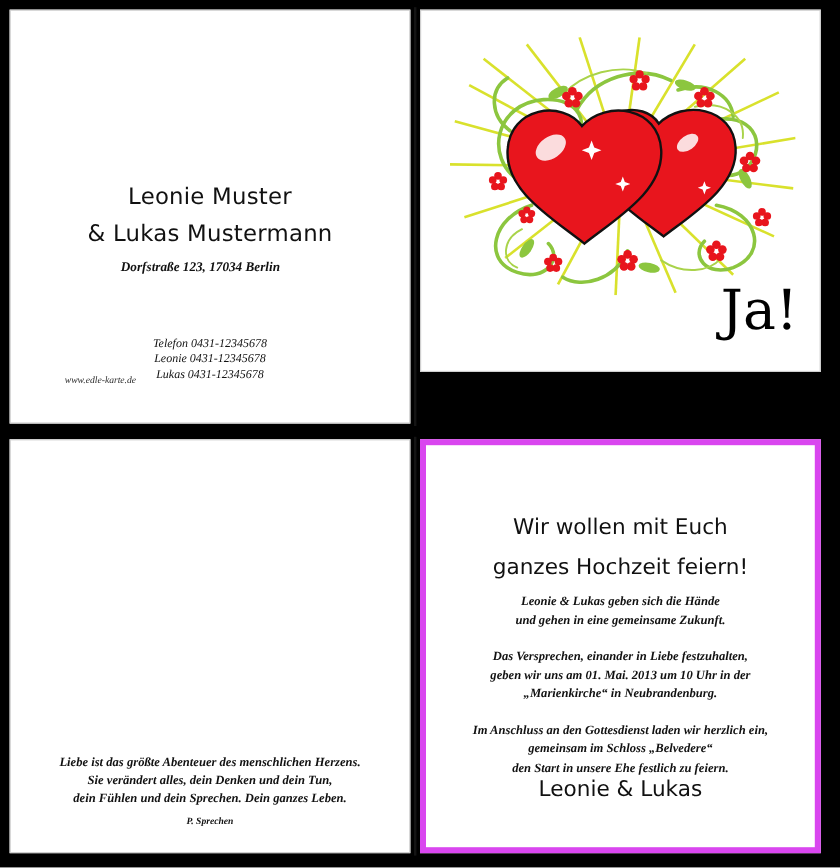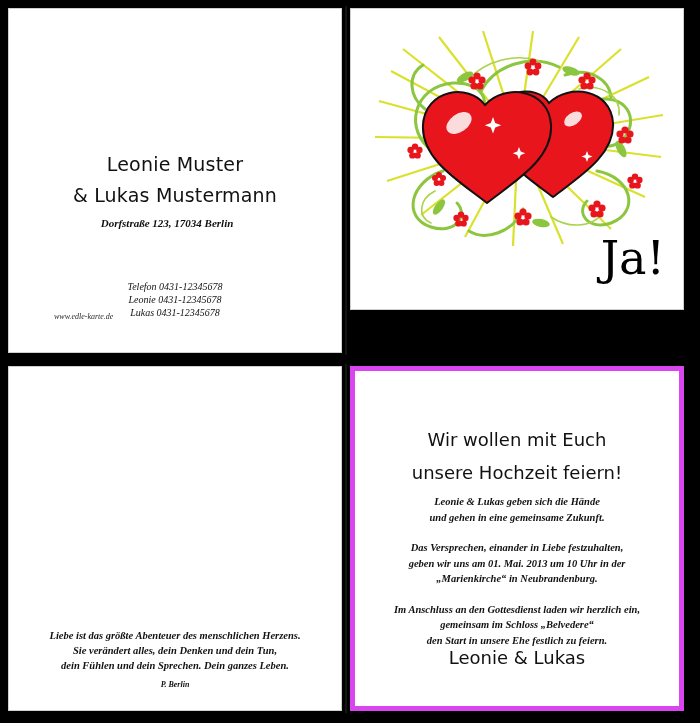--- a/index.html
+++ b/index.html
@@ -333,28 +333,28 @@
       </svg>
     </div>
     <div class="cover-ja">Ja!</div>
   </div>
 
   <div class="panel panel-bottom-left">
     <div class="quote-block">
       <div>Liebe ist das größte Abenteuer des menschlichen Herzens.</div>
       <div>Sie verändert alles, dein Denken und dein Tun,</div>
       <div>dein Fühlen und dein Sprechen. Dein ganzes Leben.</div>
-      <div class="quote-author">P. Berlin</div>
+      <div class="quote-author">P. Sprechen</div>
     </div>
   </div>
 
   <div class="panel panel-bottom-right">
     <div class="inv-head">
       <div>Wir wollen mit Euch</div>
-      <div>unsere Hochzeit feiern!</div>
+      <div>ganzes Hochzeit feiern!</div>
     </div>
     <div class="inv-body">
       <div class="inv-para">
         <div>Leonie &amp; Lukas geben sich die Hände</div>
         <div>und gehen in eine gemeinsame Zukunft.</div>
       </div>
       <div class="inv-para">
         <div>Das Versprechen, einander in Liebe festzuhalten,</div>
         <div>geben wir uns am 01. Mai. 2013 um 10 Uhr in der</div>
         <div>„Marienkirche“ in Neubrandenburg.</div>

